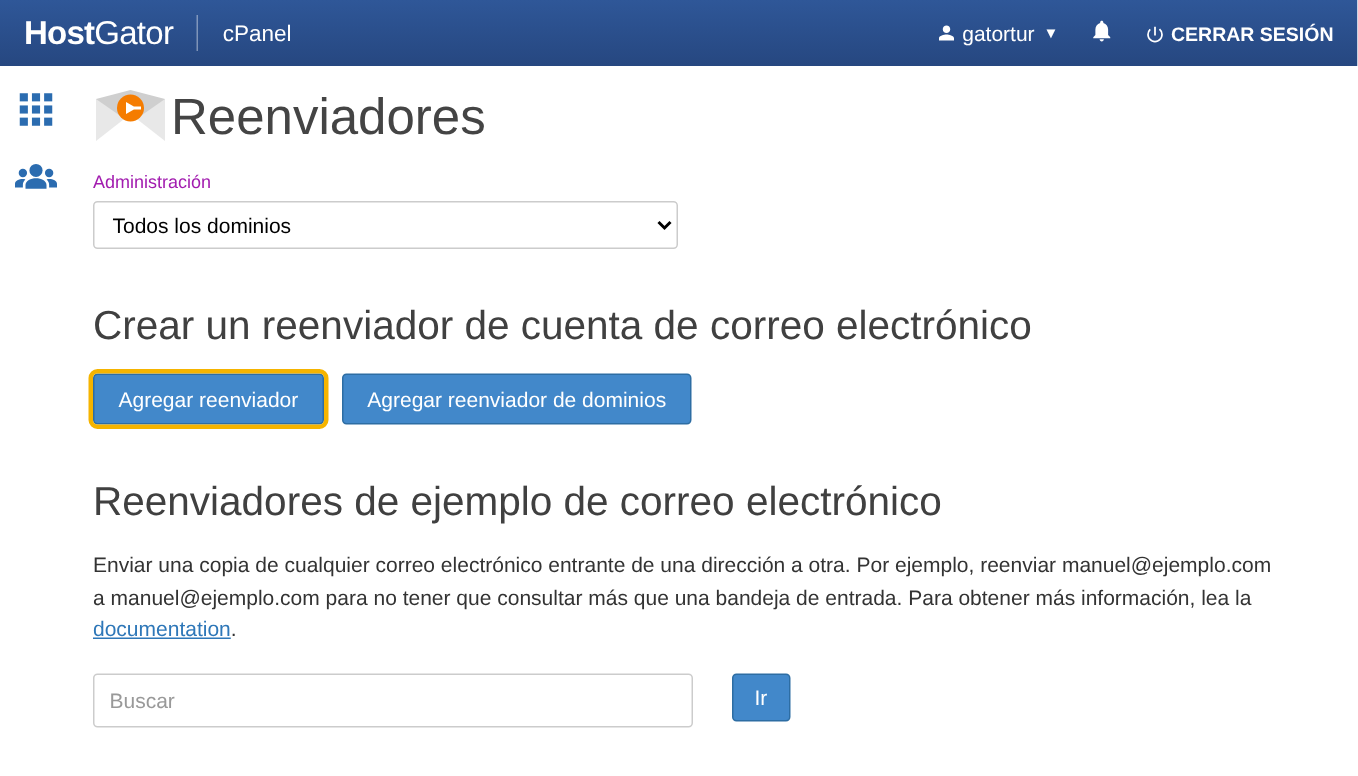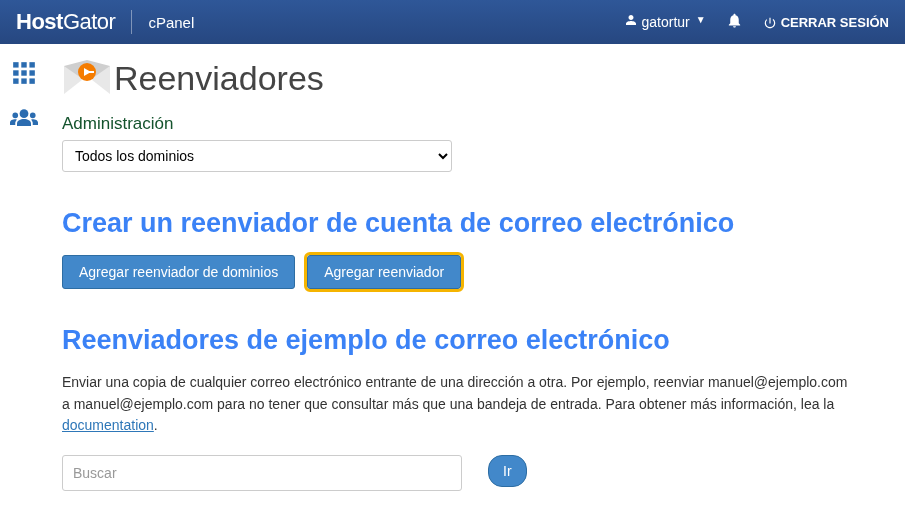--- a/index.html
+++ b/index.html
@@ -3,45 +3,45 @@
   <meta charset="utf-8">
   <style>
     *{box-sizing:border-box;margin:0;padding:0}
     body{font-family:"Helvetica Neue",Arial,sans-serif;font-size:14px;color:#333;background:#fff}
     .topbar{background:#2a4e8c;background:linear-gradient(#2f5798,#264780);height:44px;display:flex;align-items:center;color:#fff;padding:16px 16px}
     .logo{font-size:22px;font-weight:700;letter-spacing:-.5px}
     .logo .thin{font-weight:300}
     .divider{width:1px;height:24px;background:rgba(255,255,255,.4);margin:0 16px}
     .cpanel-label{font-size:15px}
     .spacer{flex:1}
-    .user-menu{display:flex;cursor:pointer;font-size:14px}
+    .user-menu{display:flex;align-items:center;cursor:pointer;font-size:14px}
     .user-menu svg{margin-right:4px}
     .caret{margin-left:6px;font-size:10px}
     .bell{margin:0 20px;cursor:pointer}
     .logout{display:flex;align-items:flex-end;font-weight:700;font-size:13px;cursor:pointer}
     .logout svg{margin-right:4px}
     .layout{display:flex}
     .sidebar{width:48px;padding-top:16px;display:flex;flex-direction:column;align-items:center;gap:18px}
     .sb-item{cursor:pointer}
     .main{flex:1;padding:14px 20px 20px 14px;max-width:820px}
     .page-header{display:flex;align-items:center;gap:2px;margin-bottom:16px}
     .page-title{font-size:34px;font-weight:300;color:#444}
-    .field-label{font-size:17px;color:#14532d;margin-bottom:6px}
+    .field-label{font-size:12px;color:#a21caf;margin-bottom:6px}
     .select{width:390px;height:32px;border:1px solid #ccc;border-radius:3px;padding:4px 8px;font-size:14px;background:#fff}
-    h2{font-size:27px;font-weight:700;color:#3b82f6;margin-top:36px;margin-bottom:16px}
+    h2{font-size:27px;font-weight:400;color:#404040;margin-top:36px;margin-bottom:16px}
     .btn-row{display:flex;gap:12px}
     .btn{background:#3d85c6;background:#4288ca;border:1px solid #2d6da3;color:#fff;padding:8px 16px;font-size:14px;border-radius:3px;cursor:pointer}
     .btn.highlighted{outline:3px solid #f5b400;outline-offset:0}
     .desc{font-size:14px;line-height:1.55;color:#333;margin-bottom:18px}
     .desc a{color:#2e77b8;}
     .desc b{font-weight:400}
     .search-row{display:flex;gap:26px;align-items:flex-start}
     .search-input{width:400px;height:36px;border:1px solid #ccc;border-radius:3px;padding:6px 10px;font-size:14px}
     .search-input::placeholder{color:#999}
-    .btn-sm{background:#4288ca;border:1px solid #2d6da3;color:#fff;padding:7px 14px;font-size:14px;border-radius:14px;cursor:pointer}
+    .btn-sm{background:#4288ca;border:1px solid #2d6da3;color:#fff;padding:7px 14px;font-size:14px;border-radius:3px;cursor:pointer}
   </style>
 </head>
 <body>
 
 <div class="topbar">
   <span class="logo"><span>Host</span><span class="thin">Gator</span></span>
   <div class="divider"></div>
   <span class="cpanel-label">cPanel</span>
   <div class="spacer"></div>
   <div class="user-menu">
@@ -103,22 +103,22 @@
       <h1 class="page-title">Reenviadores</h1>
     </div>
 
     <div class="field-label">Administración</div>
     <select class="select">
       <option>Todos los dominios</option>
     </select>
 
     <h2>Crear un reenviador de cuenta de correo electrónico</h2>
     <div class="btn-row">
+      <button class="btn highlighted">Agregar reenviador</button>
       <button class="btn">Agregar reenviador de dominios</button>
-      <button class="btn highlighted">Agregar reenviador</button>
     </div>
 
     <h2>Reenviadores de ejemplo de correo electrónico</h2>
     <p class="desc">
       <span>Enviar una copia de cualquier correo electrónico entrante de una dirección a otra. Por ejemplo, reenviar </span><b>manuel@ejemplo.com</b><span> a </span><b>manuel@ejemplo.com</b><span> para no tener que consultar más que una bandeja de entrada. Para obtener más información, lea la </span><a href="#">documentation</a><span>.</span>
     </p>
 
     <div class="search-row">
       <input class="search-input" placeholder="Buscar" style="">
       <button class="btn-sm">Ir</button>

